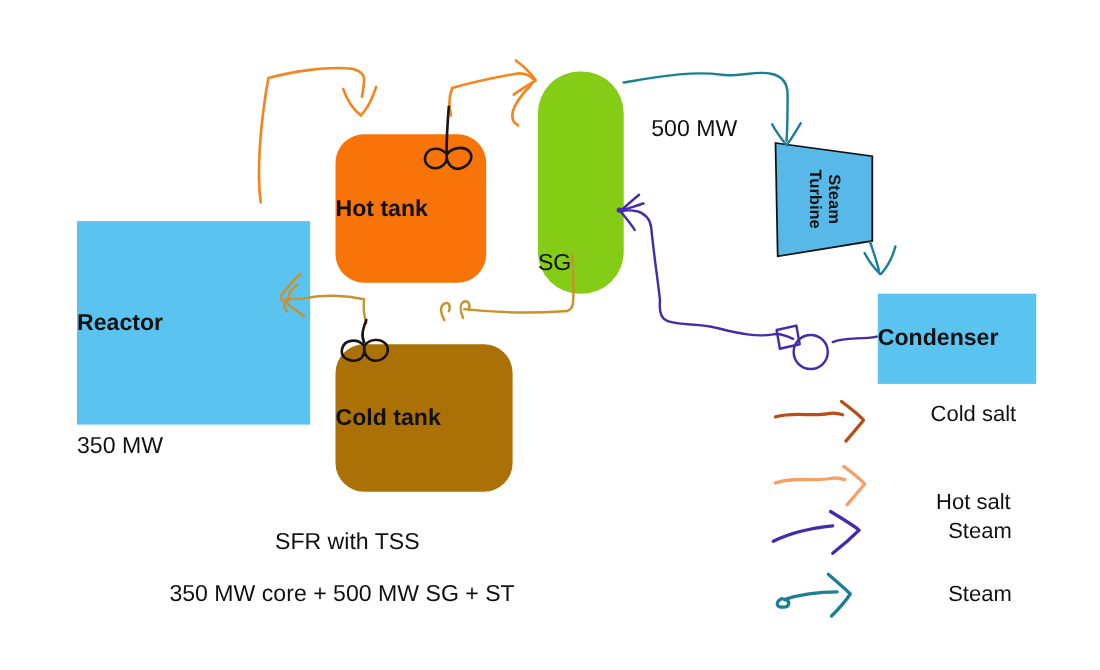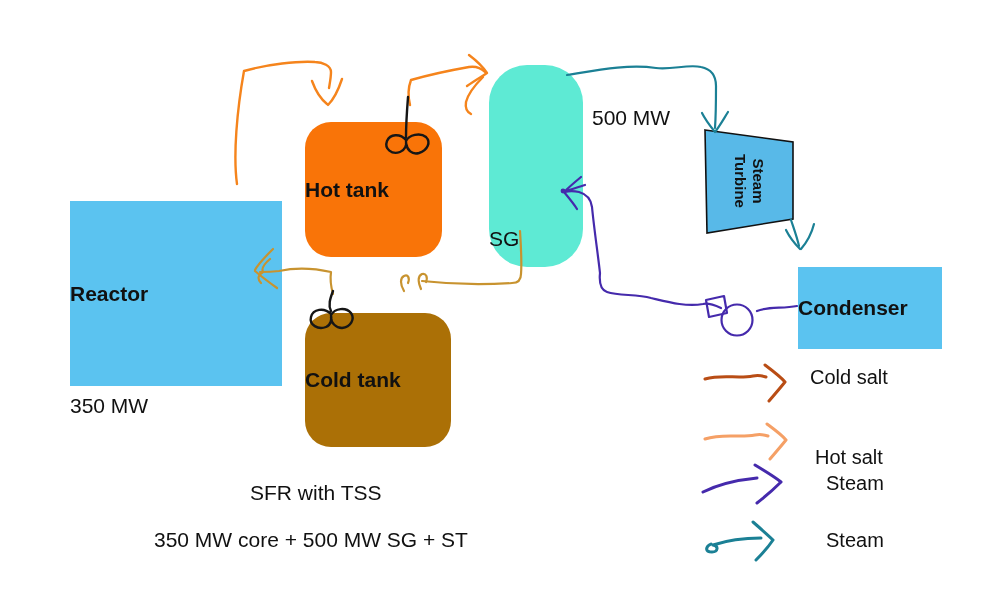--- a/index.html
+++ b/index.html
@@ -14,40 +14,40 @@
   .txt{position:absolute;z-index:6;font-size:21px;white-space:nowrap;text-align:right;}
   .txt.center{text-align:left;white-space:normal;}
   .hand{fill:none;stroke-linecap:round;stroke-linejoin:round;}
   .w22{stroke-width:2.2;} .w24{stroke-width:2.4;} .w30{stroke-width:3;}
   .turbine-shape{stroke:#111;stroke-width:1.6;}
   .turbine-text{position:absolute;left:704px;top:129px;width:90px;height:104px;
                 display:flex;align-items:center;justify-content:center;z-index:6;}
   .turbine-text .inner{transform:rotate(90deg);text-align:center;font-weight:700;
                        font-size:15px;line-height:1.2;}
   .legend-svg{position:absolute;z-index:6;}
-  .legend-label{position:absolute;z-index:6;font-size:20px;white-space:nowrap;}
+  .legend-label{position:absolute;z-index:6;font-size:20px;white-space:nowrap;margin-left:36px;}
 </style>
 </head>
 <body>
 
 <div class="canvas">
 
   <div class="node" style="left: 70px; top: 181px; width: 212px; height: 185px; background: rgb(91, 195, 240);">
     <span>Reactor</span>
   </div>
 
   <div class="node rounded" style="left: 305px; top: 102px; width: 137px; height: 135px; background: rgb(249, 116, 8);">
     <span>Hot tank</span>
   </div>
 
-  <div class="node rounded" style="left: 305px; top: 293px; width: 146px; height: 134px; background: rgb(171, 112, 6);">
+  <div class="node rounded" style="left: 305px; top: 293px; width: 161px; height: 134px; background: rgb(171, 112, 6);">
     <span>Cold tank</span>
   </div>
 
-  <div class="node capsule sg-label" style="left: 489px; top: 45px; width: 94px; height: 186px; background: #5eead4;">
+  <div class="node capsule sg-label" style="left: 489px; top: 45px; width: 78px; height: 186px; background: #84cc16;">
     <span>SG</span>
   </div>
 
   <div class="node" style="left: 798px; top: 247px; width: 144px; height: 82px; background: rgb(91, 195, 240);">
     <span>Condenser</span>
   </div>
 
   <svg class="overlay" width="1000" height="609" viewBox="0 0 1000 609">
 
     <polygon class="turbine-shape" points="705,130 793,142 793,219 707,233" fill="#58B9E8"></polygon>

